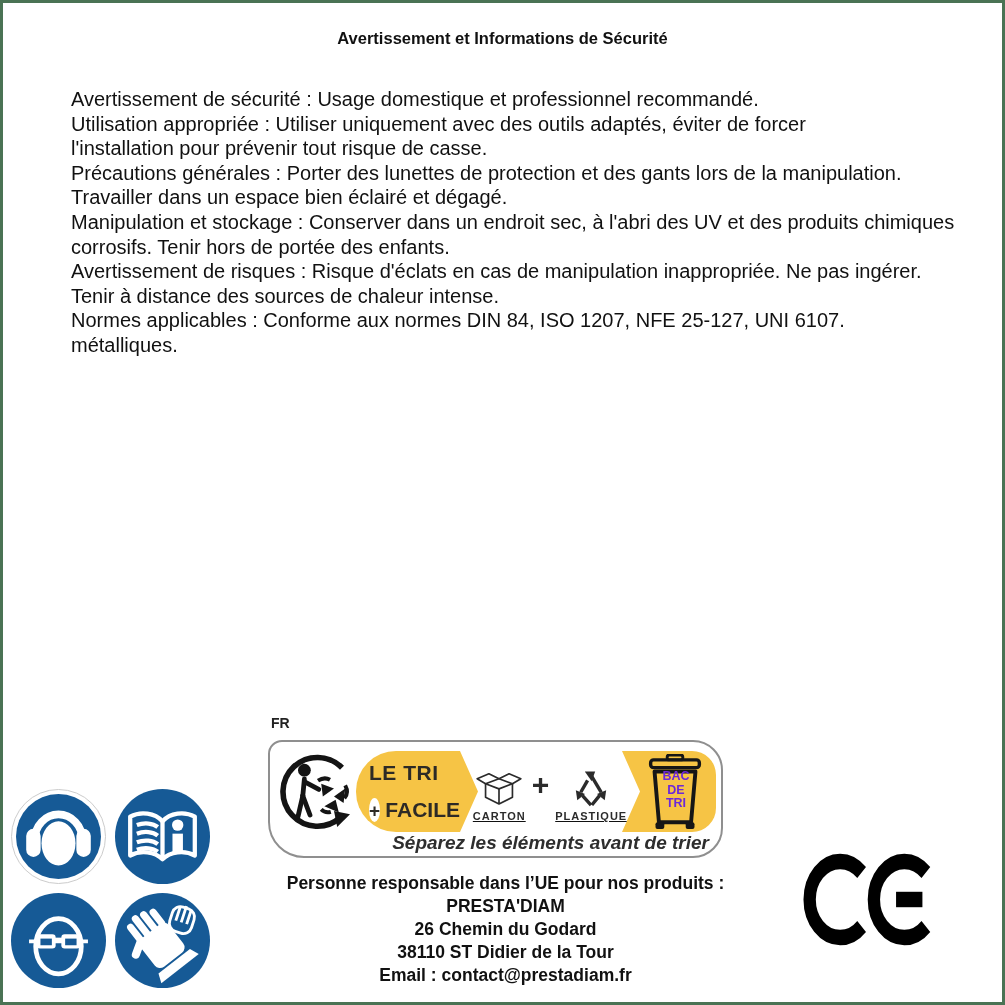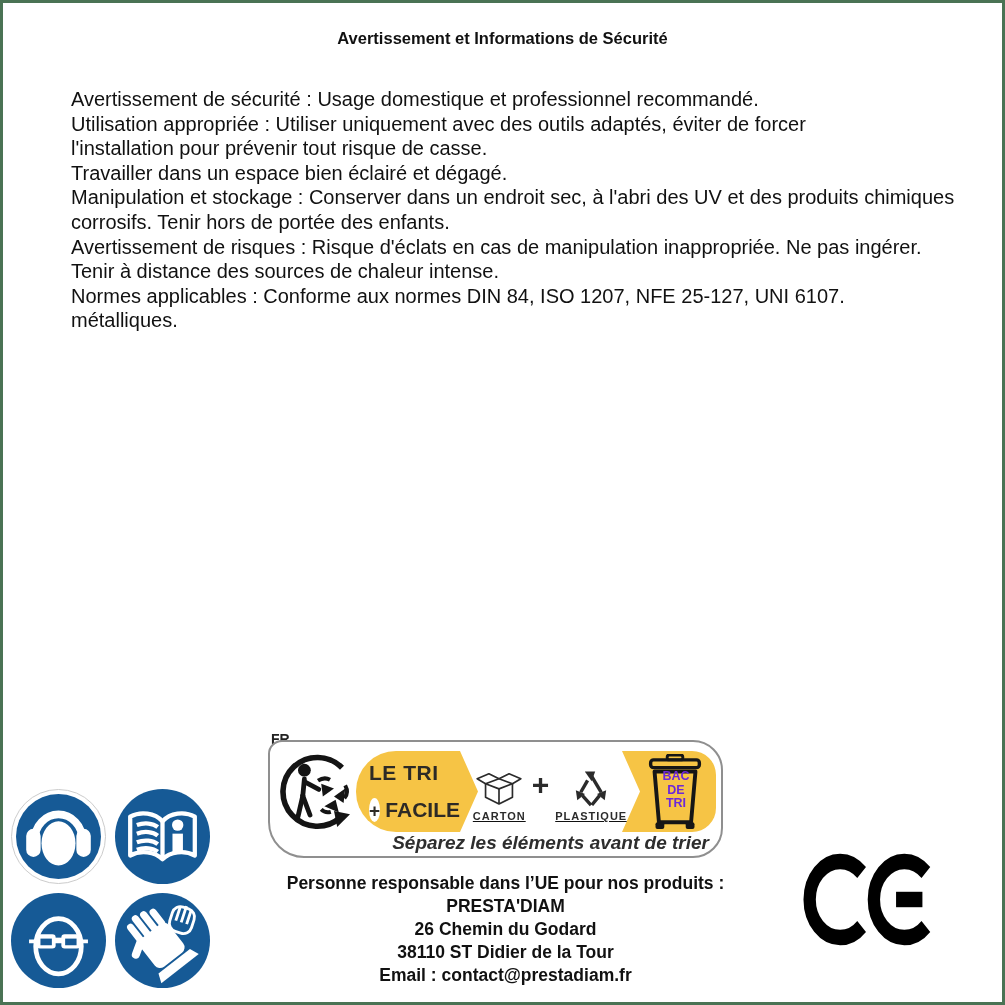--- a/index.html
+++ b/index.html
@@ -25,21 +25,21 @@
   .icons-grid{
     position:absolute;left:8px;top:786px;
     display:grid;grid-template-columns:95px 95px;grid-template-rows:95px 95px;gap:9px;
   }
   .sicon{width:95px;height:95px;}
   .sicon svg{width:100%;height:100%;display:block;}
   .sicon.ringed{background:#fff;border:1px solid #ccc;border-radius:50%;box-sizing:border-box;}
   .sicon.ringed svg{width:85px;height:85px;margin:4px;}
 
   
-  .fr-label{position:absolute;left:268px;top:712px;font-size:14px;font-weight:bold;color:#222;margin-top:16px;}
+  .fr-label{position:absolute;left:268px;top:712px;font-size:14px;font-weight:bold;color:#222;}
   .info-tri{
     position:absolute;left:265px;top:737px;width:455px;height:118px;
     background:#fff;border:2px solid #8f8f8f;box-sizing:border-box;
     border-radius:14px 30px 30px 36px;
   }
   .triman{position:absolute;left:8px;top:4px;width:80px;height:98px;}
   .band{
     position:absolute;left:86px;top:9px;width:360px;height:81px;
     background:var(--tri-yellow,#f6c445);
     border-radius:40px 24px 24px 40px;
@@ -90,20 +90,21 @@
 <body>
 
 <div class="page">
 
   <h1 class="title">Avertissement et Informations de Sécurité</h1>
 
   <div class="body-block">
     <div class="body-line">Avertissement de sécurité : Usage domestique et professionnel recommandé.</div>
     <div class="body-line">Utilisation appropriée : Utiliser uniquement avec des outils adaptés, éviter de forcer</div>
     <div class="body-line">l'installation pour prévenir tout risque de casse.</div>
+    <div class="body-line">Précautions générales : Porter des lunettes de protection et des gants lors de la manipulation.</div>
     <div class="body-line">Travailler dans un espace bien éclairé et dégagé.</div>
     <div class="body-line">Manipulation et stockage : Conserver dans un endroit sec, à l'abri des UV et des produits chimiques</div>
     <div class="body-line">corrosifs. Tenir hors de portée des enfants.</div>
     <div class="body-line">Avertissement de risques : Risque d'éclats en cas de manipulation inappropriée. Ne pas ingérer.</div>
     <div class="body-line">Tenir à distance des sources de chaleur intense.</div>
     <div class="body-line">Normes applicables : Conforme aux normes DIN 84, ISO 1207, NFE 25-127, UNI 6107.</div>
     <div class="body-line">métalliques.</div>
   </div>
 
   <div class="icons-grid">

